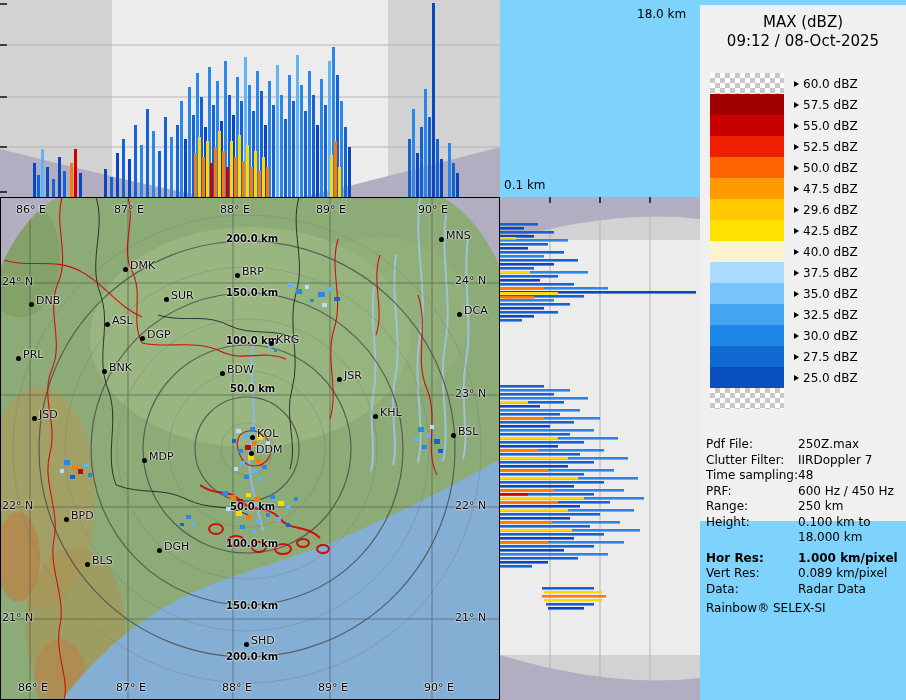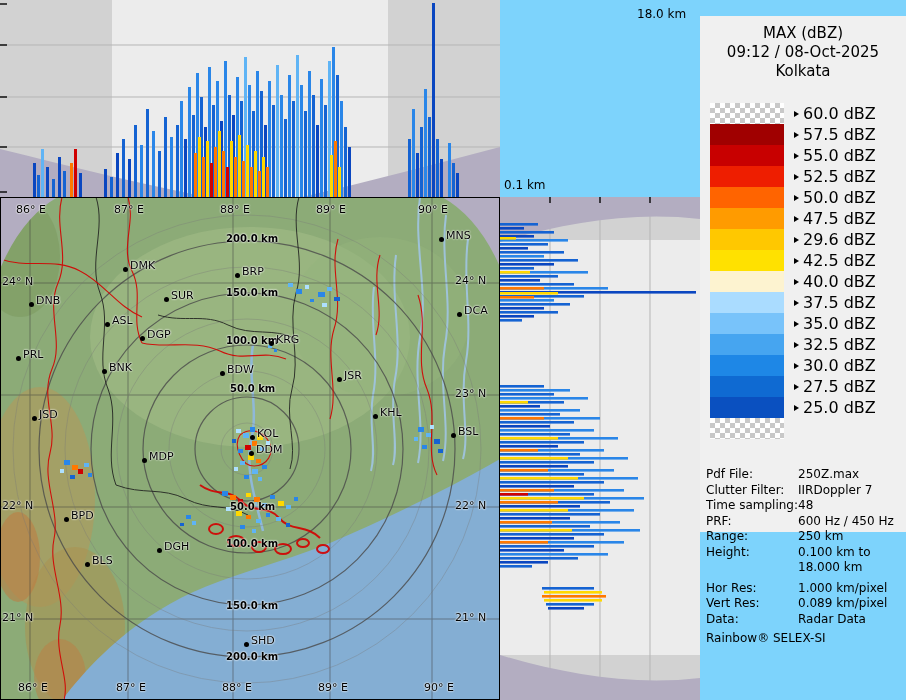--- a/index.html
+++ b/index.html
@@ -1,39 +1,39 @@
 <!DOCTYPE html>
 <html><head>
 <meta charset="utf-8">
 <style>
   html,body{margin:0;padding:0;background:#f0f0f0;}
   #app{position:relative;width:906px;height:700px;overflow:hidden;background:#7dd3fc;
        font-family:"DejaVu Sans","Liberation Sans",sans-serif;color:#000;}
   #top-panel{position:absolute;left:0;top:0;width:500px;height:197px;}
   #map-panel{position:absolute;left:0;top:197px;width:500px;height:503px;}
   #right-panel{position:absolute;left:500px;top:197px;width:200px;height:503px;}
-  #info-panel{position:absolute;left:700px;top:16px;width:206px;height:516px;background:#f0f0f0;}
+  #info-panel{position:absolute;left:700px;top:5px;width:206px;height:516px;background:#f0f0f0;}
   #label-18{position:absolute;left:637px;top:7px;font-size:12px;}
   #label-01{position:absolute;left:504px;top:178px;font-size:12px;}
   #map-overlays{position:absolute;left:0;top:0;width:500px;height:503px;pointer-events:none;}
   .geo-label{position:absolute;font-size:11px;white-space:nowrap;
              text-shadow:0 0 2px #fff,0 0 2px #fff;}
   .ring-label{position:absolute;font-size:10px;font-weight:700;white-space:nowrap;
              text-shadow:0 0 2px #fff,0 0 2px #fff;}
   .city{position:absolute;}
   .city .dot{position:absolute;left:0;top:0;width:5px;height:5px;background:#000;border-radius:50%;}
   .city .nm{position:absolute;left:7px;top:-8px;font-size:11px;font-weight:400;white-space:nowrap;
             text-shadow:0 0 2px #fff,0 0 2px #fff;}
   
   .ttl{text-align:center;font-size:15px;line-height:19px;}
   #title-block{padding-top:8px;}
   #legend{margin:22px 0 0 10px;}
   .lg-row{display:flex;align-items:center;height:21px;}
   .lg-sw{width:74px;height:21px;flex:none;}
-  .lg-lb{display:flex;align-items:center;font-size:16px;margin-left:10px;justify-content:center;}
+  .lg-lb{display:flex;align-items:center;font-size:12px;margin-left:10px;justify-content:center;}
   .arr{width:0;height:0;border-left:5px solid #000;border-top:3.5px solid transparent;
        border-bottom:3.5px solid transparent;margin-right:4px;}
   .checker{background-color:#fff;
     background-image:linear-gradient(45deg,#c8c8c8 25%,transparent 25%,transparent 75%,#c8c8c8 75%),
                      linear-gradient(45deg,#c8c8c8 25%,transparent 25%,transparent 75%,#c8c8c8 75%);
     background-size:10px 10px;background-position:0 0,5px 5px;}
   #meta{margin:28px 0 0 6px;font-size:12px;}
   .mt-row{display:flex;line-height:15.5px;}
   .mt-lb{min-width:92px;white-space:nowrap;flex:none;}
   #footer{margin:4px 0 0 6px;font-size:12px;}
@@ -553,21 +553,20 @@
           <rect x="46" y="406" width="48" height="2.6" fill="#1563d2"></rect>
           <rect x="48" y="410" width="36" height="2.6" fill="#0a46c0"></rect>
         </g>
     </svg>
   </div>
 
   <div id="info-panel">
     <div id="title-block">
       <div class="ttl">MAX (dBZ)</div>
       <div class="ttl">09:12 / 08-Oct-2025</div>
-      <div class="ttl">Kolkata</div>
     </div>
     <div id="legend">
         <div class="lg-row">
           <div class="lg-sw checker"></div>
           <div class="lg-lb">
             <span class="arr"></span>
             <span>60.0 dBZ</span>
           </div>
         </div>
         <div class="lg-row">
@@ -694,21 +693,21 @@
           <span class="mt-val">250 km</span>
         </div>
         <div class="mt-row">
           <span class="mt-lb">Height:</span>
           <span class="mt-val">0.100 km to</span>
         </div>
         <div class="mt-row">
           <span class="mt-lb"></span>
           <span class="mt-val">18.000 km</span>
         </div>
-        <div class="mt-row" style="margin-top: 5px;">
+        <div class="mt-row" style="margin-top: 5px; font-weight: bold;">
           <span class="mt-lb">Hor Res:</span>
           <span class="mt-val">1.000 km/pixel</span>
         </div>
         <div class="mt-row">
           <span class="mt-lb">Vert Res:</span>
           <span class="mt-val">0.089 km/pixel</span>
         </div>
         <div class="mt-row">
           <span class="mt-lb">Data:</span>
           <span class="mt-val">Radar Data</span>

